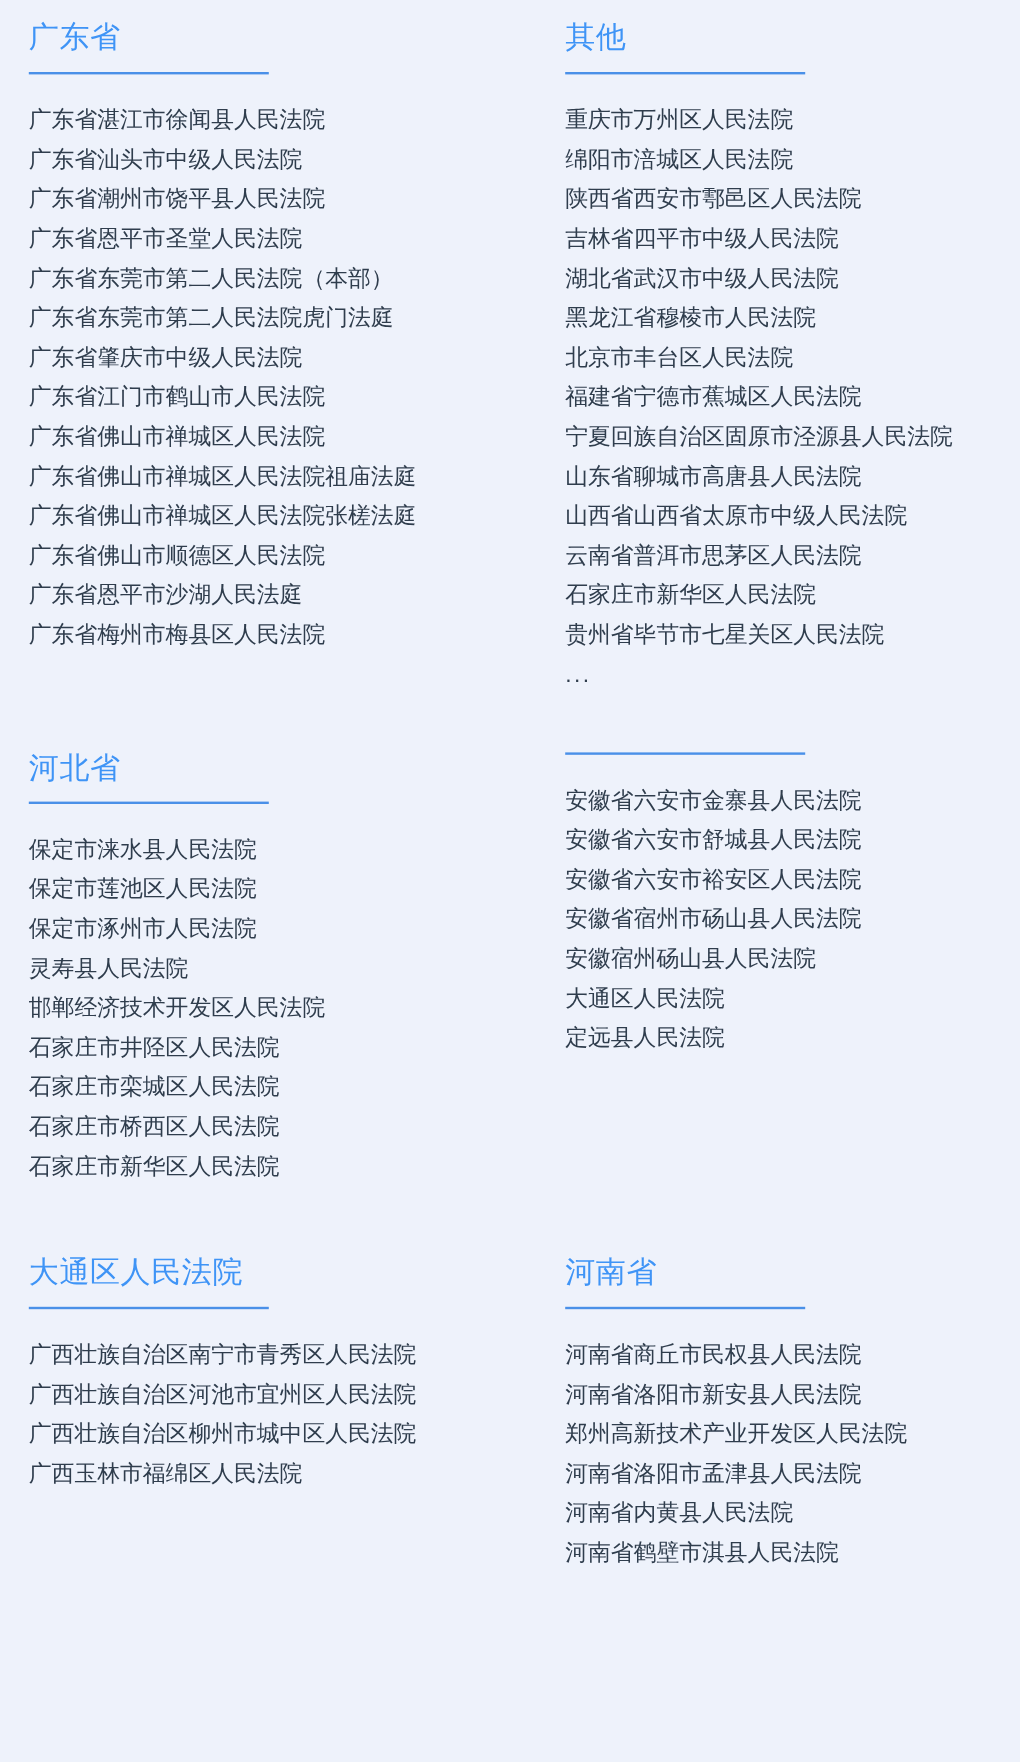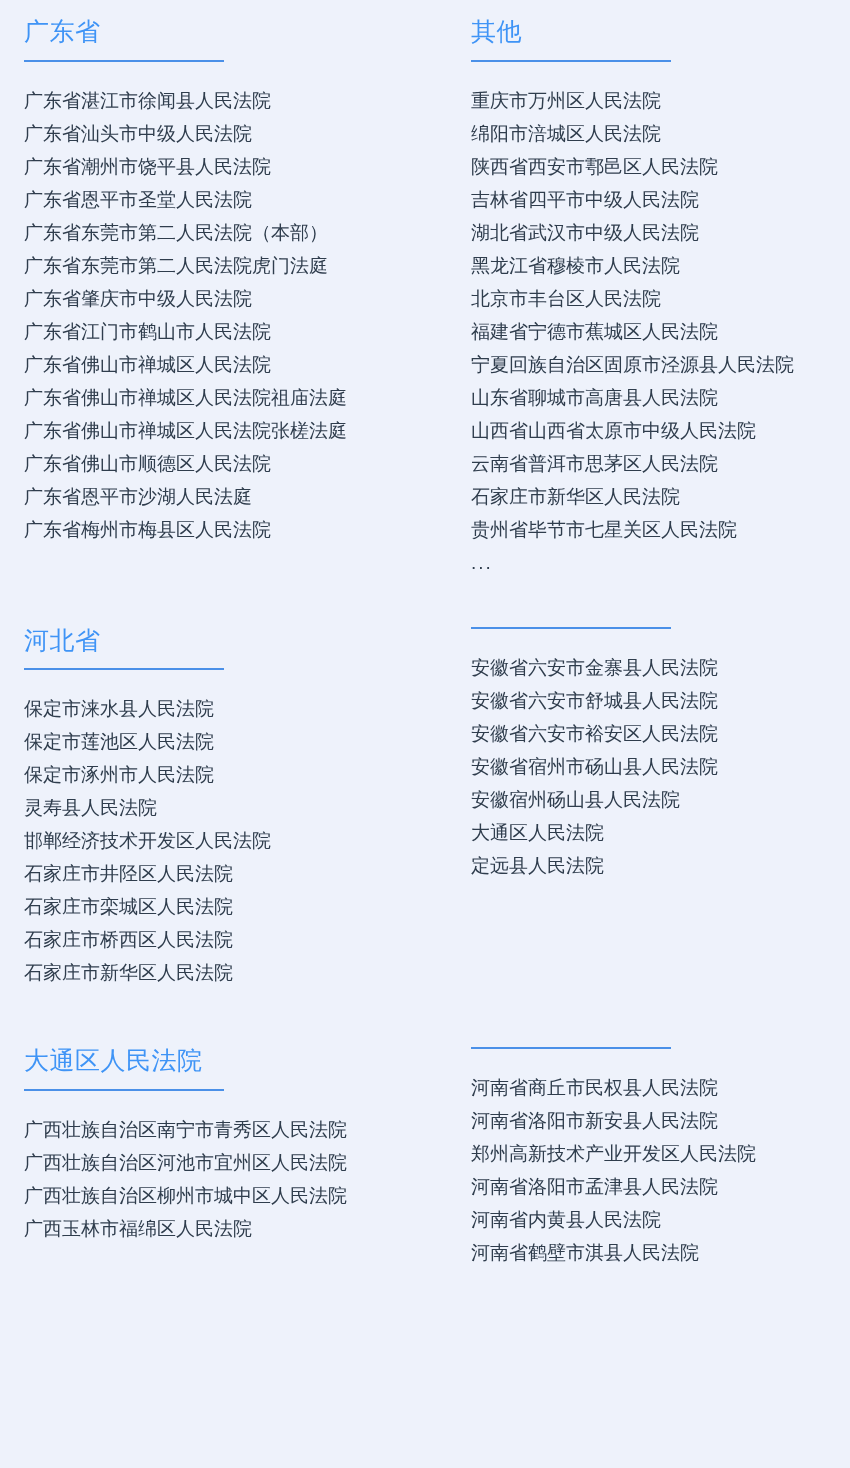--- a/index.html
+++ b/index.html
@@ -157,20 +157,21 @@
       <div class="sec-rule"></div>
       <ul class="court-list">
         <li>广西壮族自治区南宁市青秀区人民法院</li>
         <li>广西壮族自治区河池市宜州区人民法院</li>
         <li>广西壮族自治区柳州市城中区人民法院</li>
         <li>广西玉林市福绵区人民法院</li>
       </ul>
     </div>
 
     <div class="section right">
+      <h2 class="sec-title">河南省</h2>
       <div class="sec-rule"></div>
       <ul class="court-list">
         <li>河南省商丘市民权县人民法院</li>
         <li>河南省洛阳市新安县人民法院</li>
         <li>郑州高新技术产业开发区人民法院</li>
         <li>河南省洛阳市孟津县人民法院</li>
         <li>河南省内黄县人民法院</li>
         <li>河南省鹤壁市淇县人民法院</li>
       </ul>
     </div>

